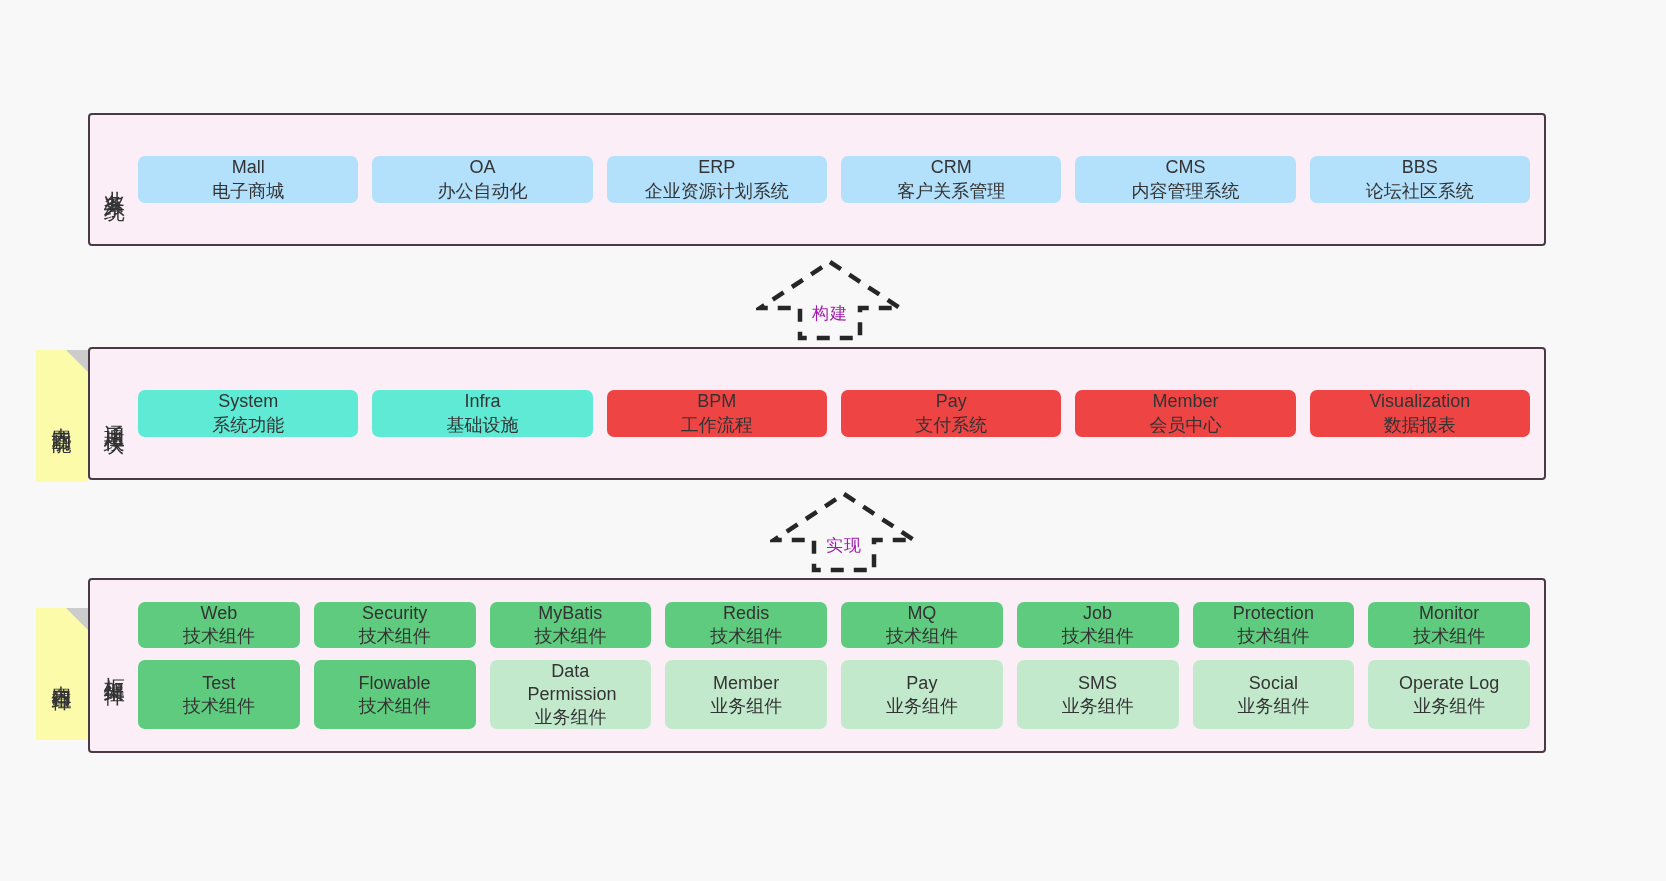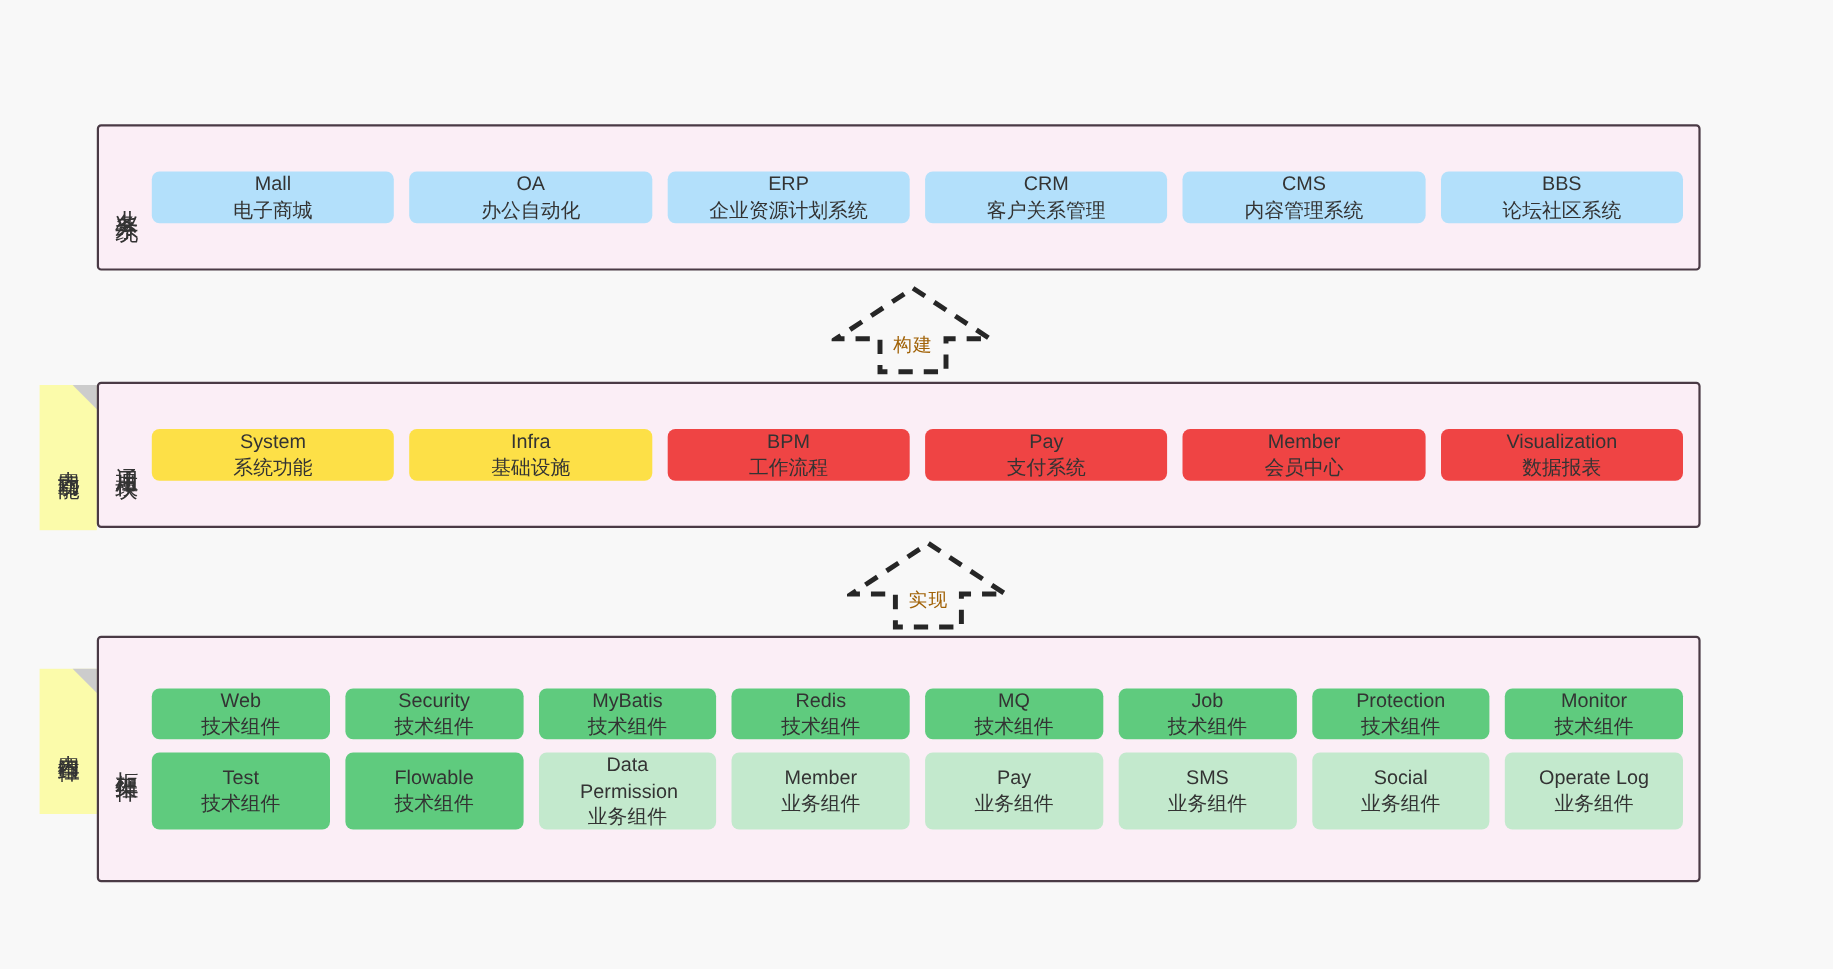--- a/index.html
+++ b/index.html
@@ -73,21 +73,21 @@
     text-align: center;
     color: #333333;
     line-height: 1.28;
     user-select: none;
   }
   .cell .t1 { font-size: 18px; }
   .cell .t2 { font-size: 18px; }
 
   
   .c-blue        { background: #b3e0fb; }
-  .c-red         { background: #fde047; }
+  .c-red         { background: #5eead4; }
   .c-pink        { background: #ef4444; }
   .c-green       { background: #5fcb7e; }
   .c-lightgreen  { background: #c3e9cd; }
 
   
   .note {
     position: absolute;
     box-sizing: border-box;
     background: #fbfbaa;
     color: #333333;
@@ -116,29 +116,29 @@
     position: absolute;
     user-select: none;
   }
   .arrow-wrap svg { display: block; }
   .arrow-label {
     position: absolute;
     left: 0;
     right: 0;
     text-align: center;
     font-size: 17px;
-    color: #a16207;
+    color: #a21caf;
     letter-spacing: 1px;
     pointer-events: none;
   }
 
   
   #layer-business  { left: 88px;  top: 113px; width: 1458px; height: 133px; }
   #layer-common    { left: 88px;  top: 347px; width: 1458px; height: 133px; }
-  #layer-framework { left: 88px;  top: 578px; width: 1458px; height: 224px; }
+  #layer-framework { left: 88px;  top: 578px; width: 1458px; height: 175px; }
 
   #note-common    { left: 36px; top: 350px; width: 52px; height: 132px; }
   #note-framework { left: 36px; top: 608px; width: 52px; height: 132px; }
 
   #arrow-build  { left: 756px; top: 258px; width: 148px; height: 84px; }
   #arrow-impl   { left: 770px; top: 490px; width: 148px; height: 84px; }
 </style>
 </head>
 <body>
 

